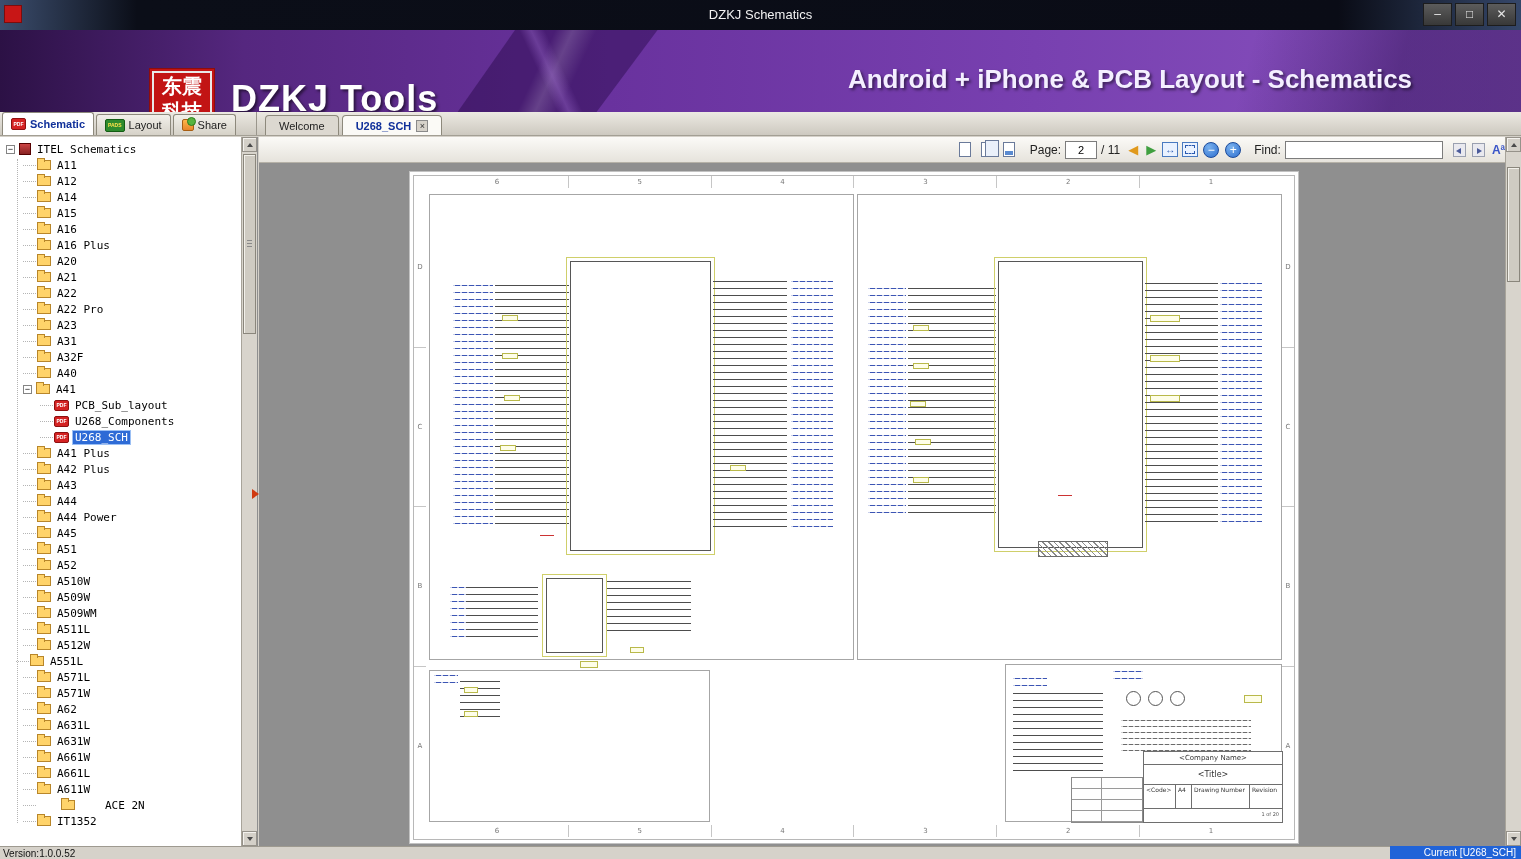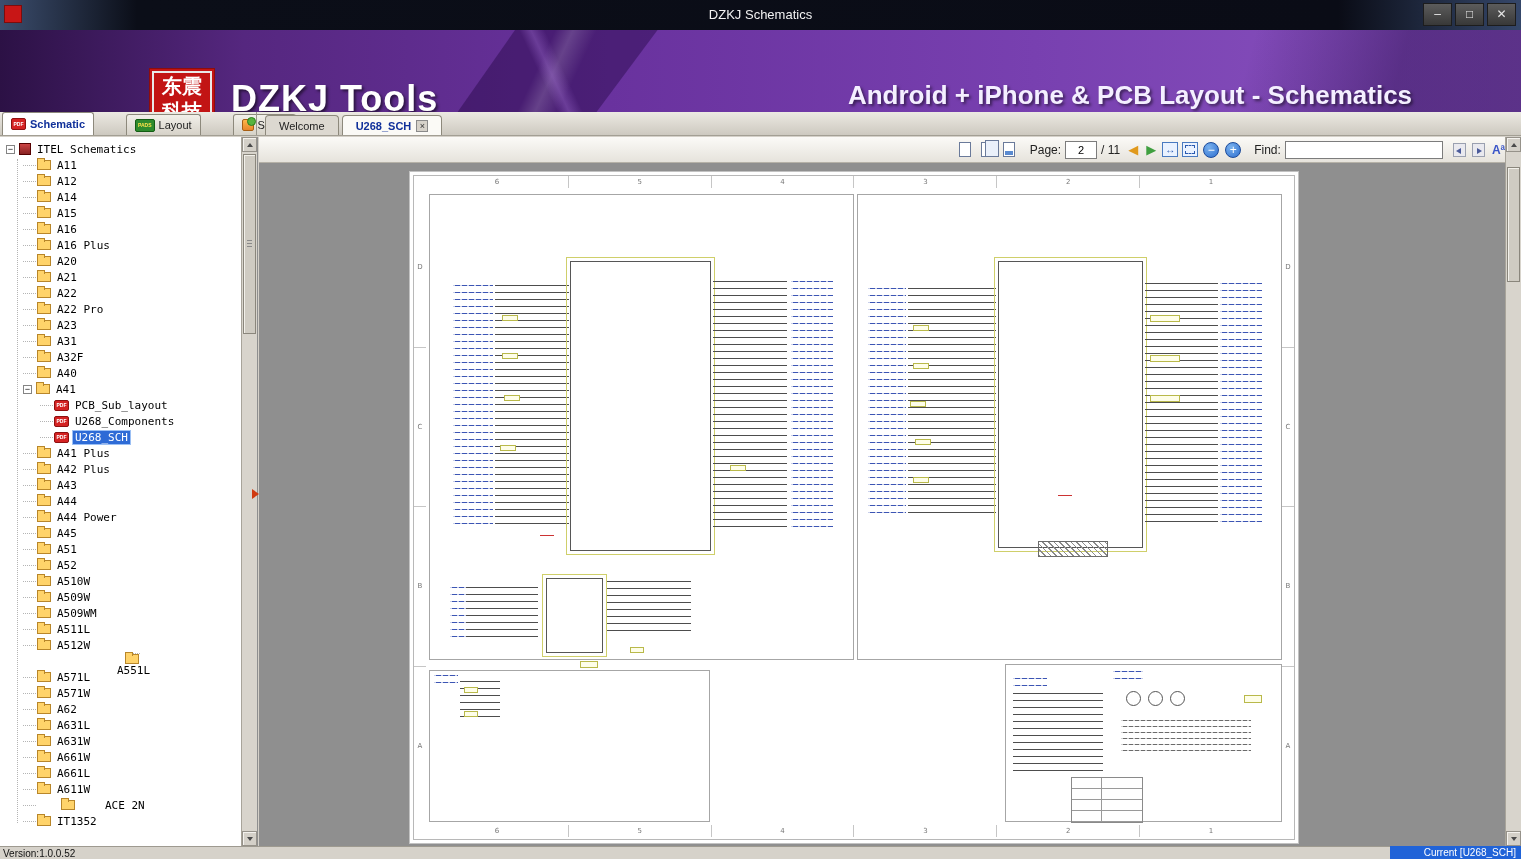--- a/index.html
+++ b/index.html
@@ -29,27 +29,27 @@
   .b-shape3 { position:absolute; right:0; top:0; width:420px; height:82px;
     background:linear-gradient(105deg,transparent 35%,rgba(35,8,70,0.45) 70%); }
   .b-shape4 { position:absolute; left:470px; top:0; width:160px; height:82px;
     background:linear-gradient(65deg,transparent 44%,rgba(170,120,220,0.35) 50%,transparent 57%); }
   .logo-box { position:absolute; left:149px; top:38px; width:66px; height:62px;
     background:#c21414; border:1px solid #8c0d0d; outline:2px solid #e9e9e9; outline-offset:-5px;
     color:#fff; font-weight:bold; font-size:20px; line-height:1.25; text-align:center;
     display:flex; flex-direction:column; justify-content:center; }
   .app-name { position:absolute; left:231px; top:48px; color:#fff; font-size:36px; font-weight:bold;
     letter-spacing:1px; text-shadow:2px 2px 3px rgba(0,0,0,0.55); }
-  .tagline { position:absolute; left:760px; top:50px; width:740px; text-align:center; color:#f4efff;
+  .tagline { position:absolute; left:760px; top:34px; width:740px; text-align:center; color:#f4efff;
     font-size:26px; font-weight:bold; text-shadow:2px 2px 3px rgba(0,0,0,0.5); }
 
   
   .tabs-row { position:absolute; left:0; top:112px; width:1521px; height:24px;
     background:linear-gradient(#ece9e2,#cdc9c0); border-bottom:1px solid #a39f94; display:flex; }
-  .ribbon-tabs { display:flex; align-items:flex-end; padding-left:2px; width:256px;gap:30px; }
+  .ribbon-tabs { display:flex; align-items:flex-end; padding-left:2px; width:256px; }
   .rtab { display:inline-flex; align-items:center; gap:4px; height:21px; padding:0 8px;
     margin-right:2px; border:1px solid #8d897c; border-bottom:none; border-radius:3px 3px 0 0;
     background:linear-gradient(#f2f0ea,#d6d2c8); font-size:11px; color:#222; }
   .rtab.active { background:#ffffff; height:23px; color:#10309a; font-weight:bold; }
   .doc-tabs { display:flex; align-items:flex-end; padding-left:8px; border-left:1px solid #9a968c; }
   .dtab { display:inline-flex; align-items:center; gap:5px; height:20px; padding:0 13px;
     margin-right:3px; border:1px solid #8d897c; border-bottom:none; border-radius:4px 4px 0 0;
     background:#dcd8d0; font-size:11px; color:#222; }
   .dtab.active { background:#fbfaf6; color:#10309a; font-weight:bold; }
   .tclose { width:12px; height:12px; border:1px solid #8a8a8a; background:#d6d2ca; color:#333;
@@ -400,21 +400,21 @@
         <div class="trow" style="padding-left: 23px;">
           <span class="dash"></span>
           <span class="fic"></span>
           <span class="tlab">A511L</span>
         </div>
         <div class="trow" style="padding-left: 23px;">
           <span class="dash"></span>
           <span class="fic"></span>
           <span class="tlab">A512W</span>
         </div>
-        <div class="trow" style="padding-left: 26px; flex-direction: column;">
+        <div class="trow" style="padding-left: 16px;">
           <span class="dash"></span>
           <span class="fic"></span>
           <span class="tlab">A551L</span>
         </div>
         <div class="trow" style="padding-left: 23px;">
           <span class="dash"></span>
           <span class="fic"></span>
           <span class="tlab">A571L</span>
         </div>
         <div class="trow" style="padding-left: 23px;">
@@ -582,20 +582,31 @@
         <div class="sheet" style="left:595px;top:492px;width:277px;height:158px">
           <div class="a labs" style="left:7px;top:13px;width:34px;height:8px"></div>
           <div class="a labs" style="left:107px;top:6px;width:30px;height:8px"></div>
           <div class="a pins" style="left:7px;top:28px;width:90px;height:84px"></div>
           <div class="a tcirc" style="left:120px;top:26px"></div>
           <div class="a tcirc" style="left:142px;top:26px"></div>
           <div class="a tcirc" style="left:164px;top:26px"></div>
           <div class="a ybox" style="left:238px;top:30px;width:18px;height:8px"></div>
           <div class="a glabs" style="left:115px;top:55px;width:130px;height:34px"></div>
           <div class="a approv" style="left:65px;top:112px;width:72px;height:46px"></div>
+          <div class="a tblock" style="left:137px;top:86px;width:140px;height:72px">
+            <div class="tb-company">&lt;Company Name&gt;</div>
+            <div class="tb-title">&lt;Title&gt;</div>
+            <div class="tb-cells">
+              <div class="tb-cell" style="width:32px">&lt;Code&gt;</div>
+              <div class="tb-cell" style="width:16px">A4</div>
+              <div class="tb-cell grow">Drawing Number</div>
+              <div class="tb-cell" style="width:32px">Revision</div>
+            </div>
+            <div class="tb-foot"><span>1 of 20</span></div>
+          </div>
         </div>
       </div>
 
     </div>
     <div class="vscroll" style="top:0;bottom:0;">
       <div class="sb-btn up"></div>
       <div class="sb-thumb" style="top:30px;height:115px;"></div>
       <div class="sb-btn down"></div>
     </div>
   </div>

